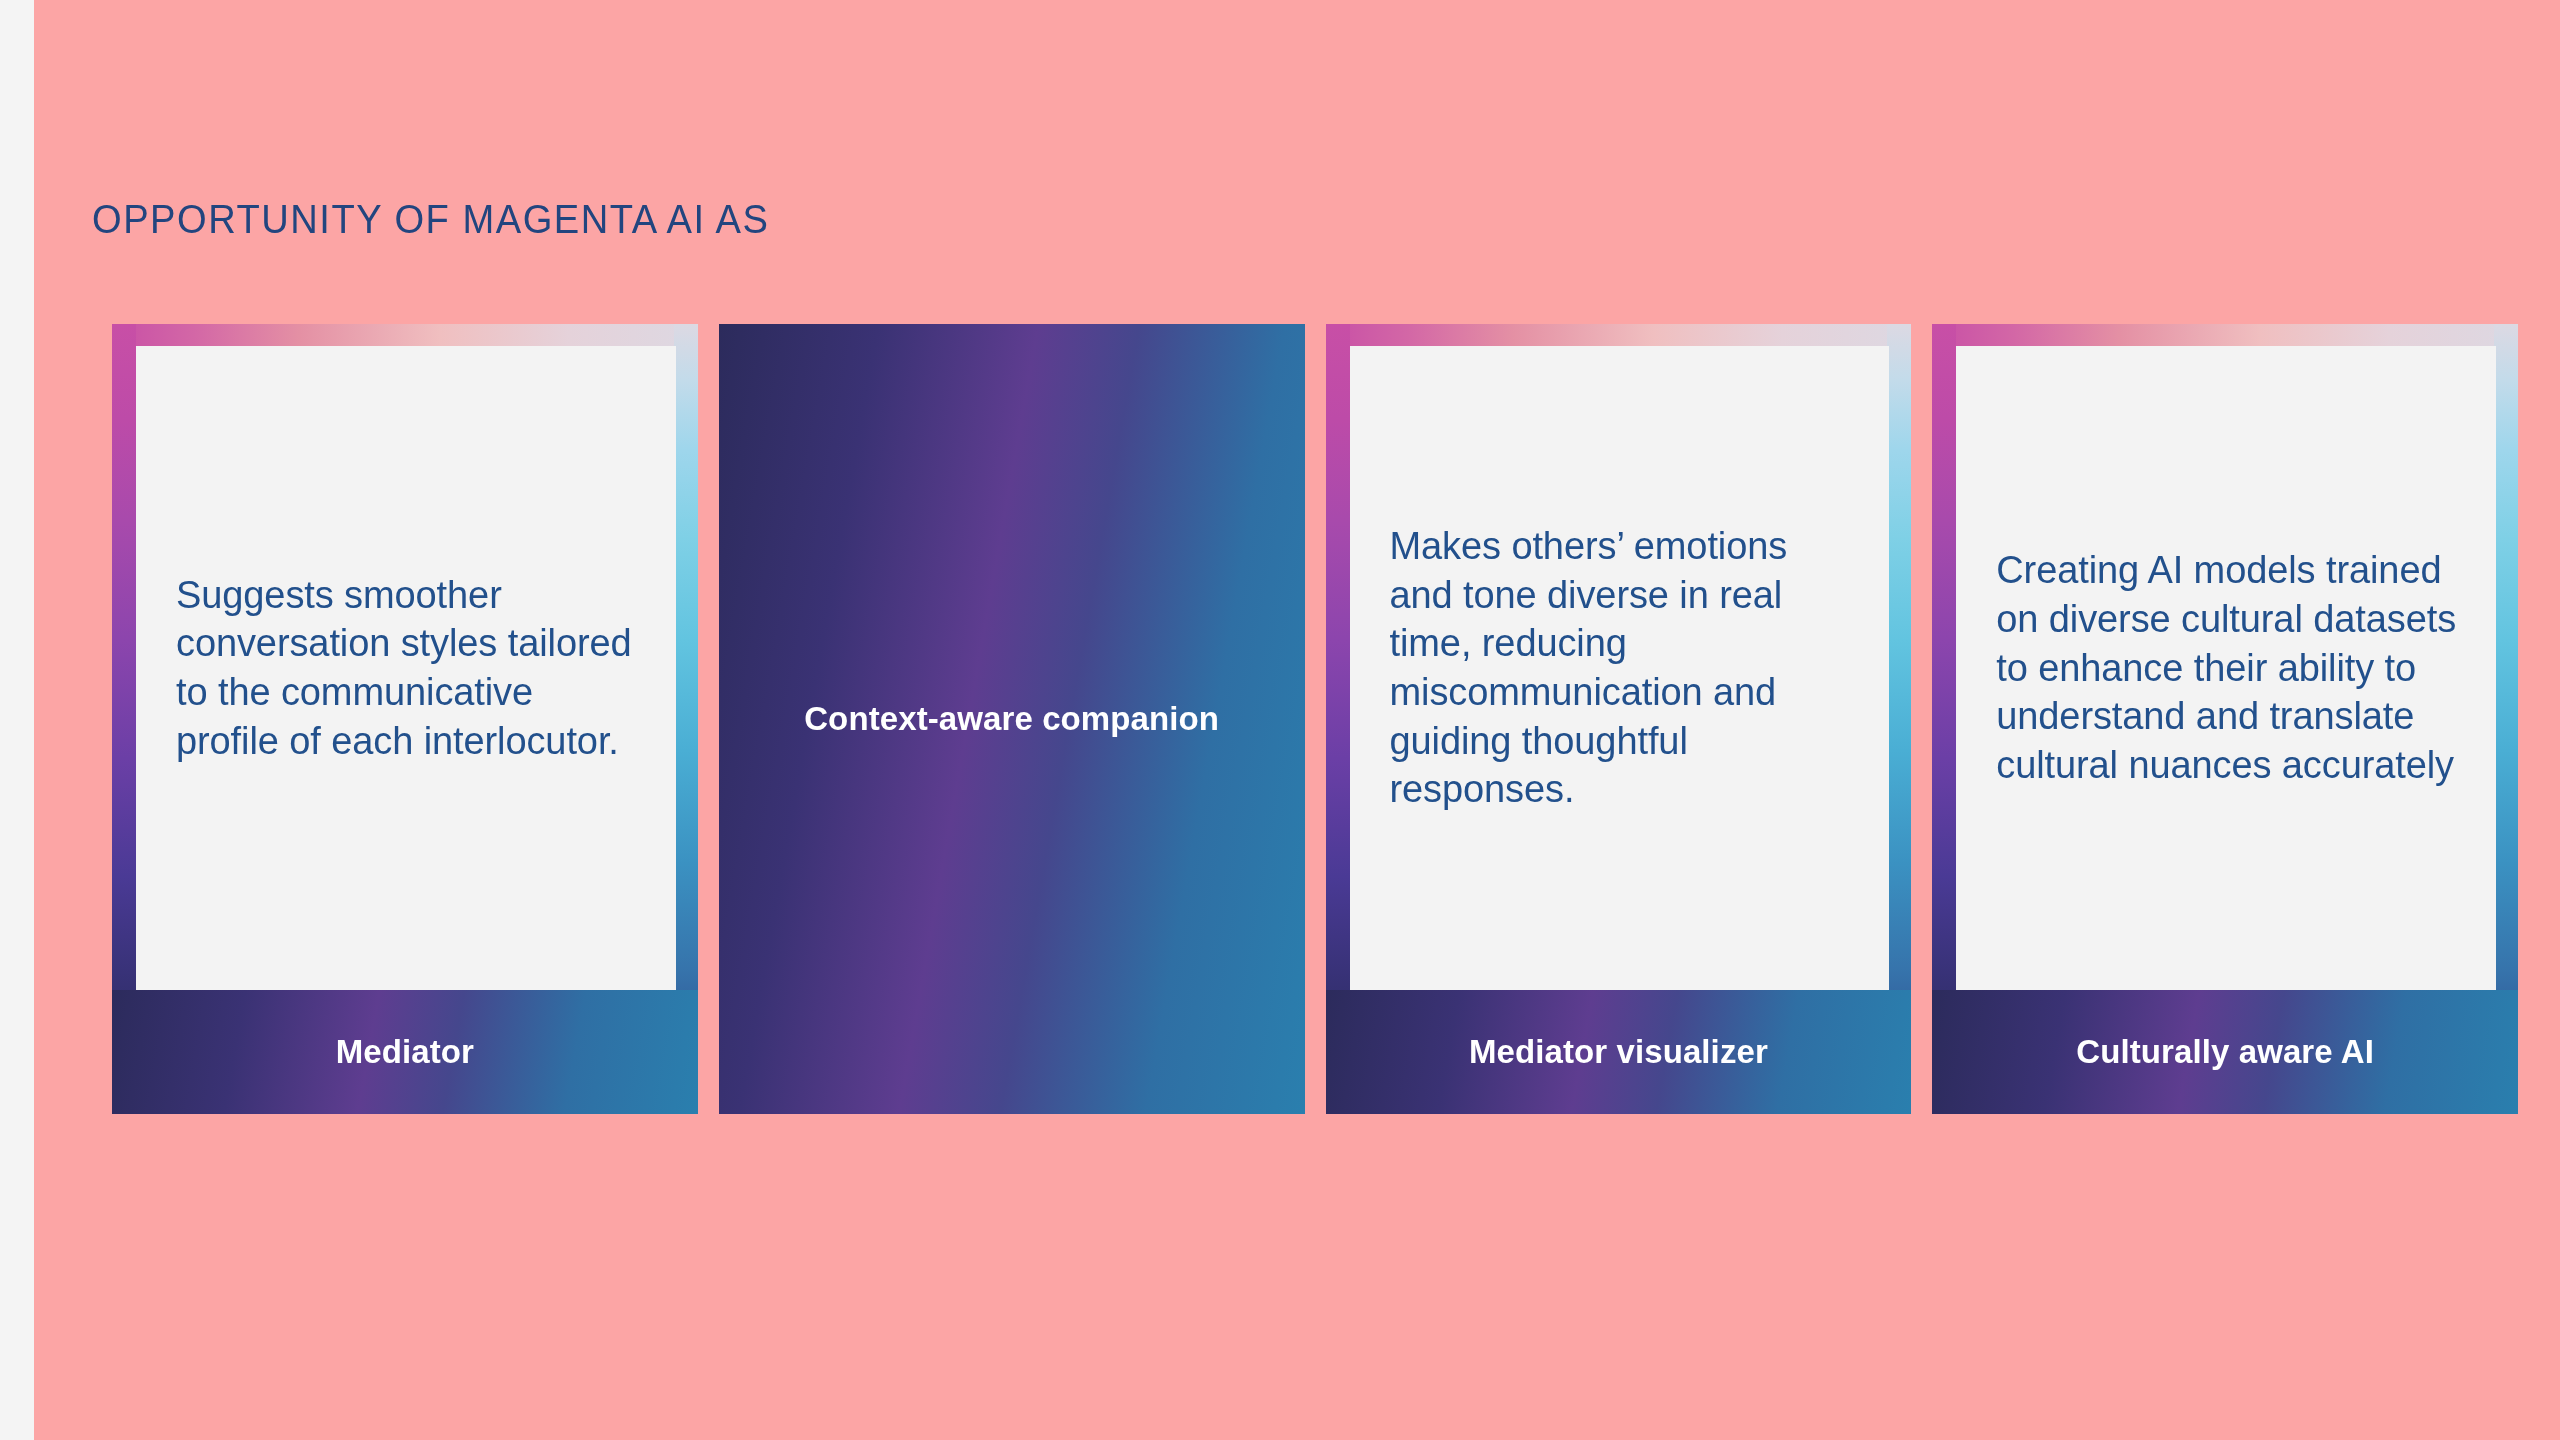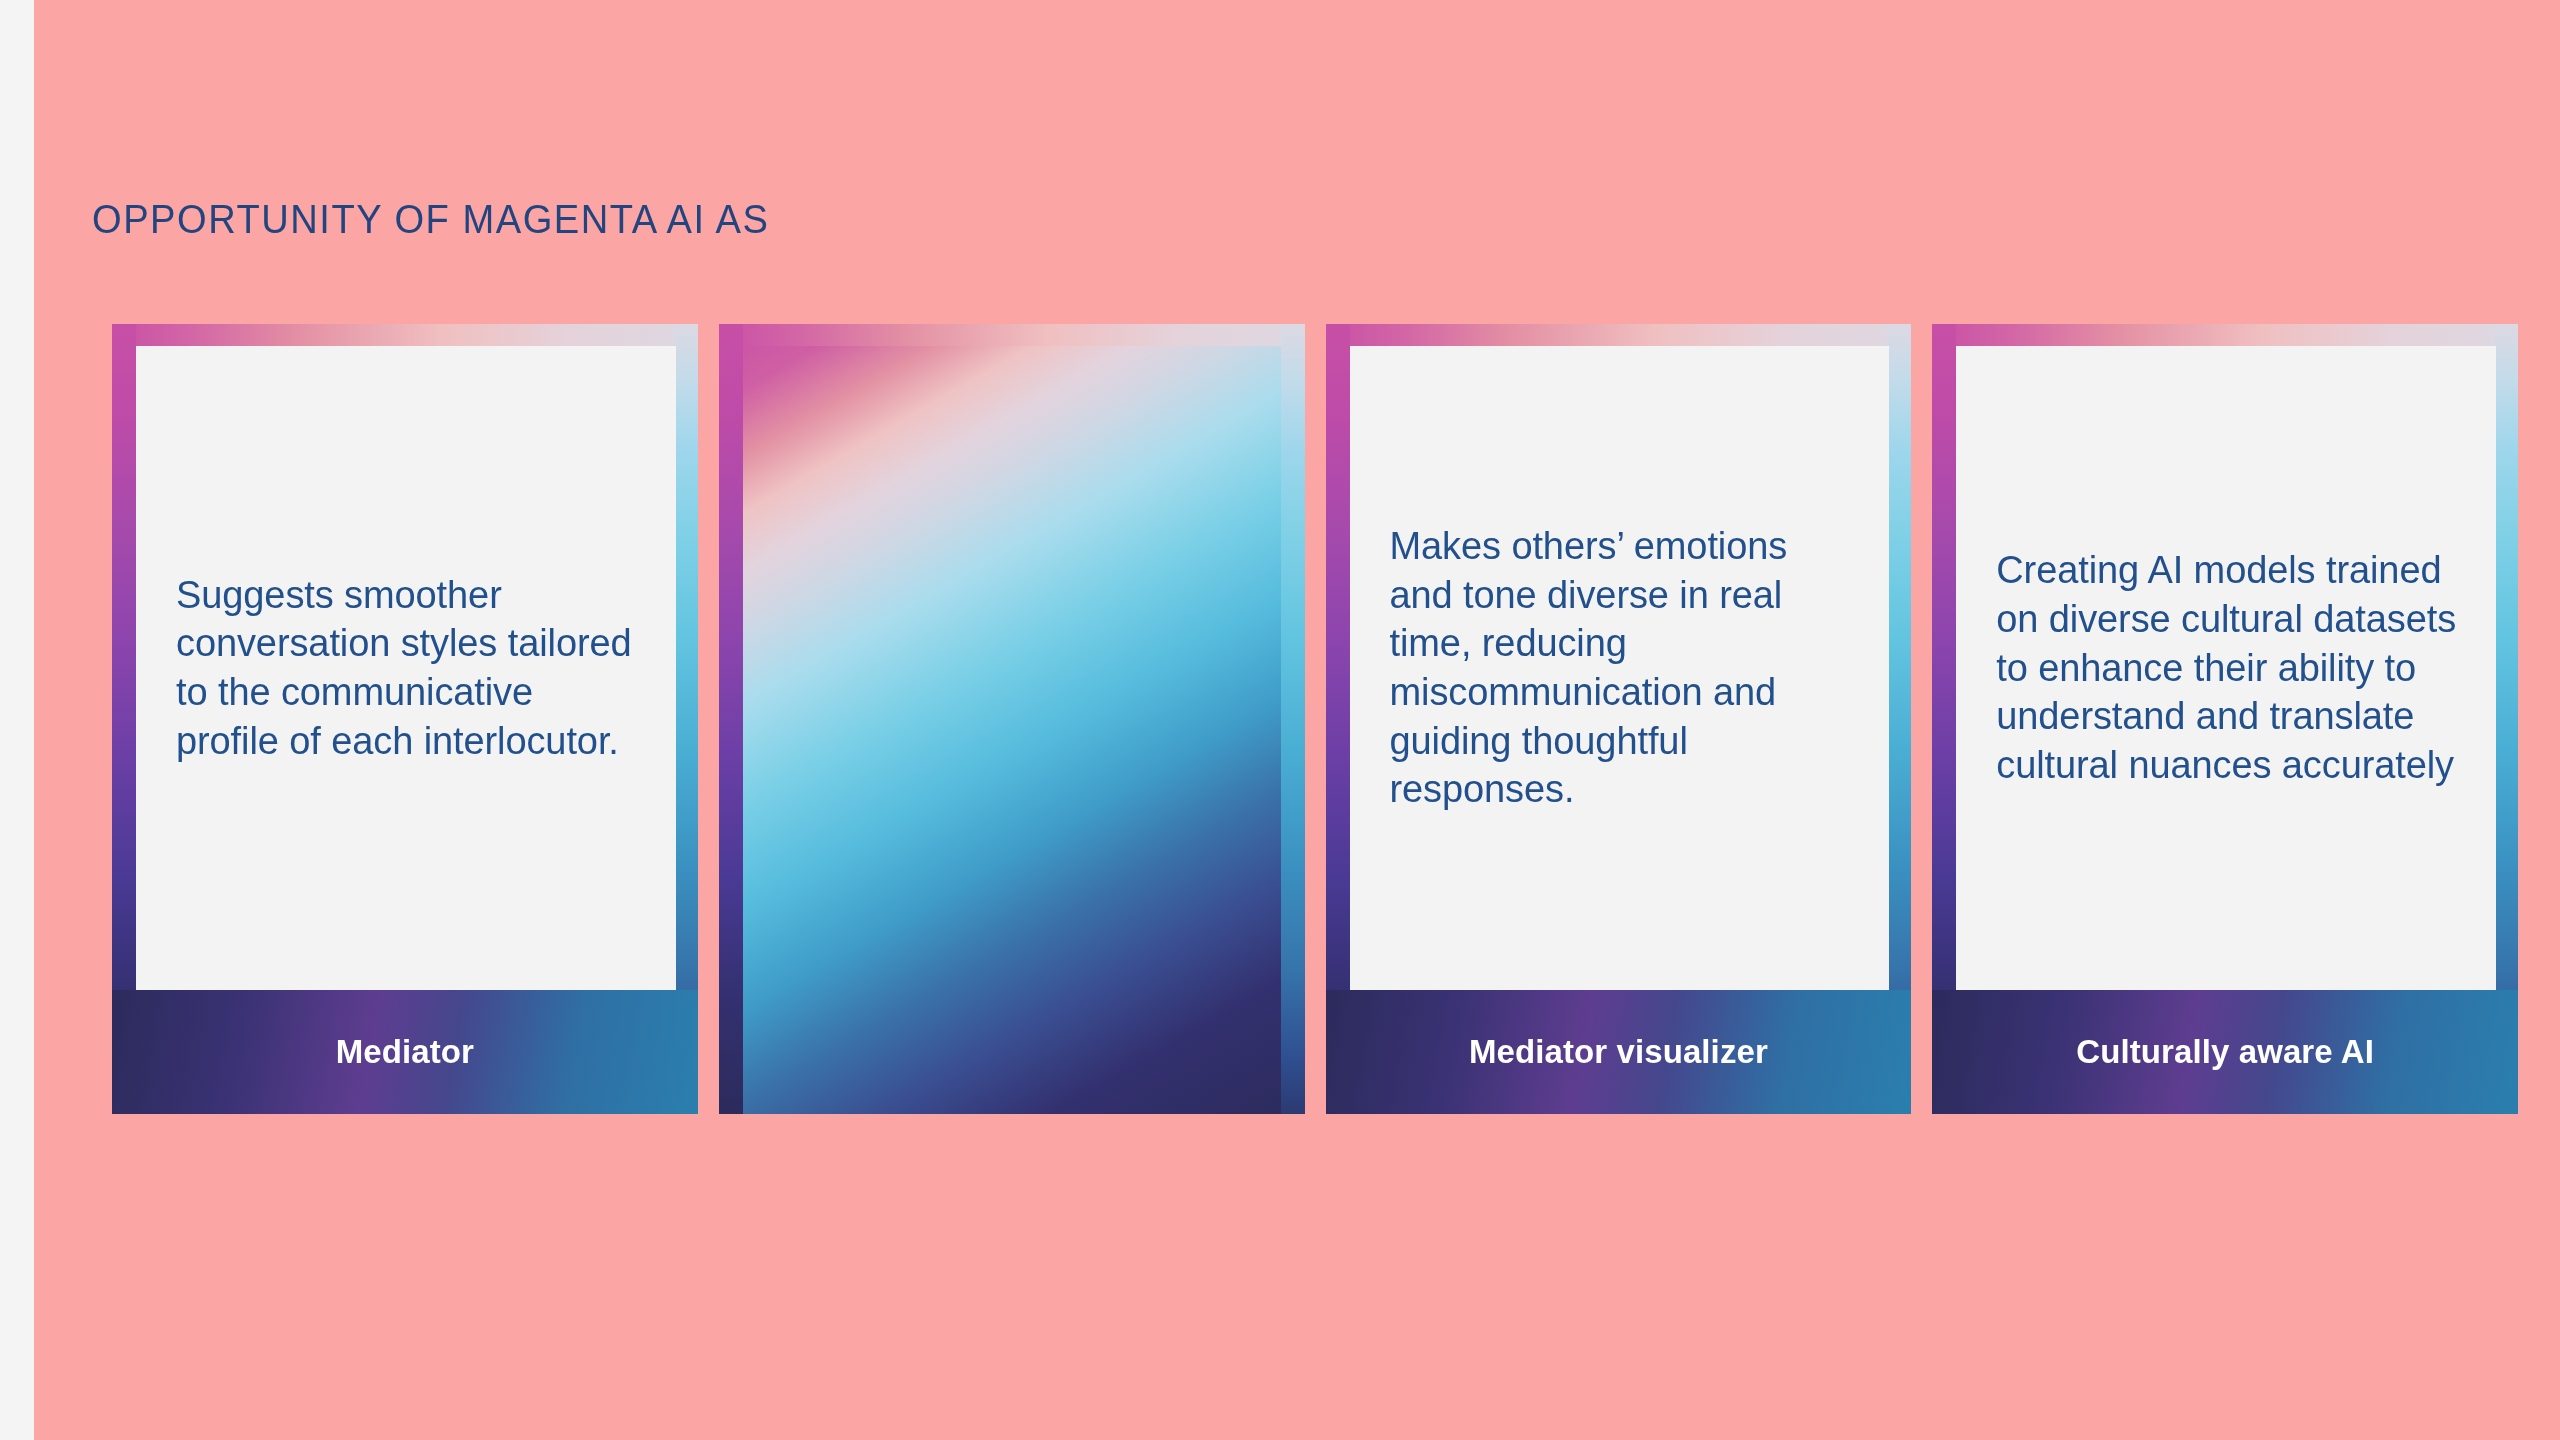--- a/index.html
+++ b/index.html
@@ -198,20 +198,23 @@
       <div class="card-footer">
         <div class="card-footer-label">Mediator</div>
       </div>
     </div>
 
     <div class="card">
       <div class="card-frame"></div>
       <div class="card-frame-top"></div>
       <div class="card-frame-left"></div>
       <div class="card-frame-right"></div>
+      <div class="card-footer">
+        <div class="card-footer-label">Context-aware companion</div>
+      </div>
     </div>
 
     <div class="card">
       <div class="card-frame"></div>
       <div class="card-frame-top"></div>
       <div class="card-frame-left"></div>
       <div class="card-frame-right"></div>
       <div class="card-body">
         <div class="card-text">Makes others’ emotions and tone diverse in real time, reducing miscommunication and guiding thoughtful responses.</div>
       </div>

